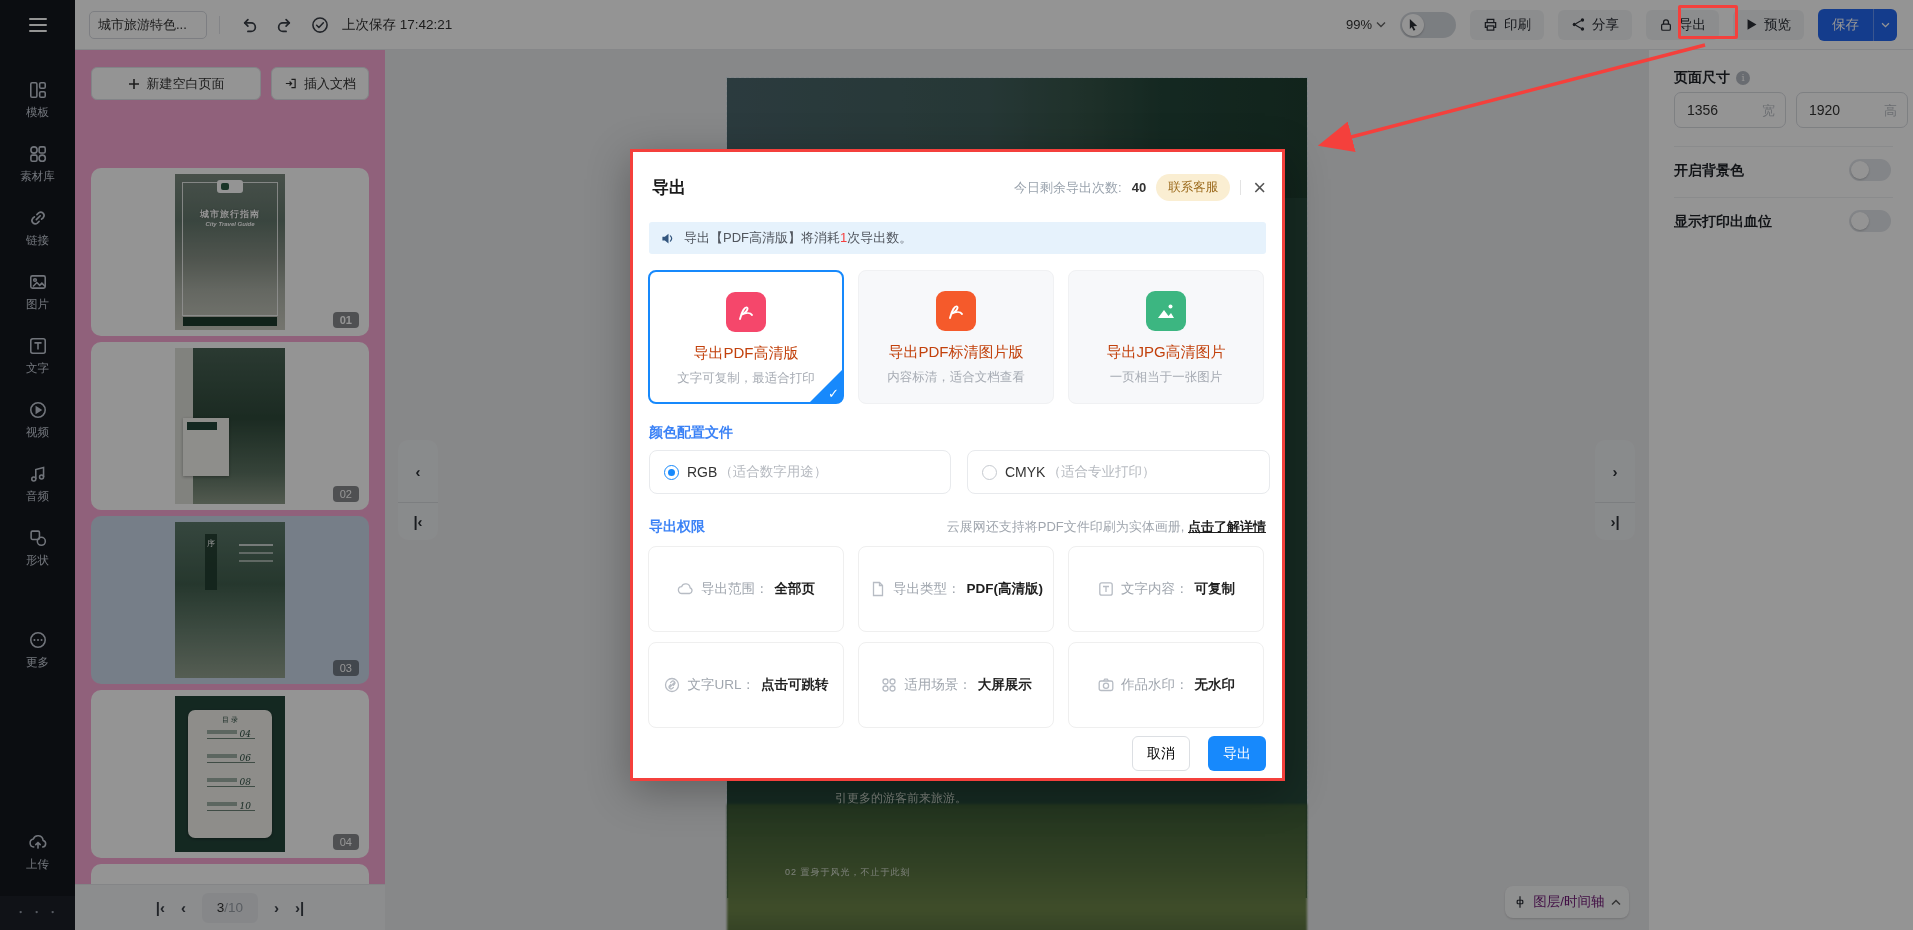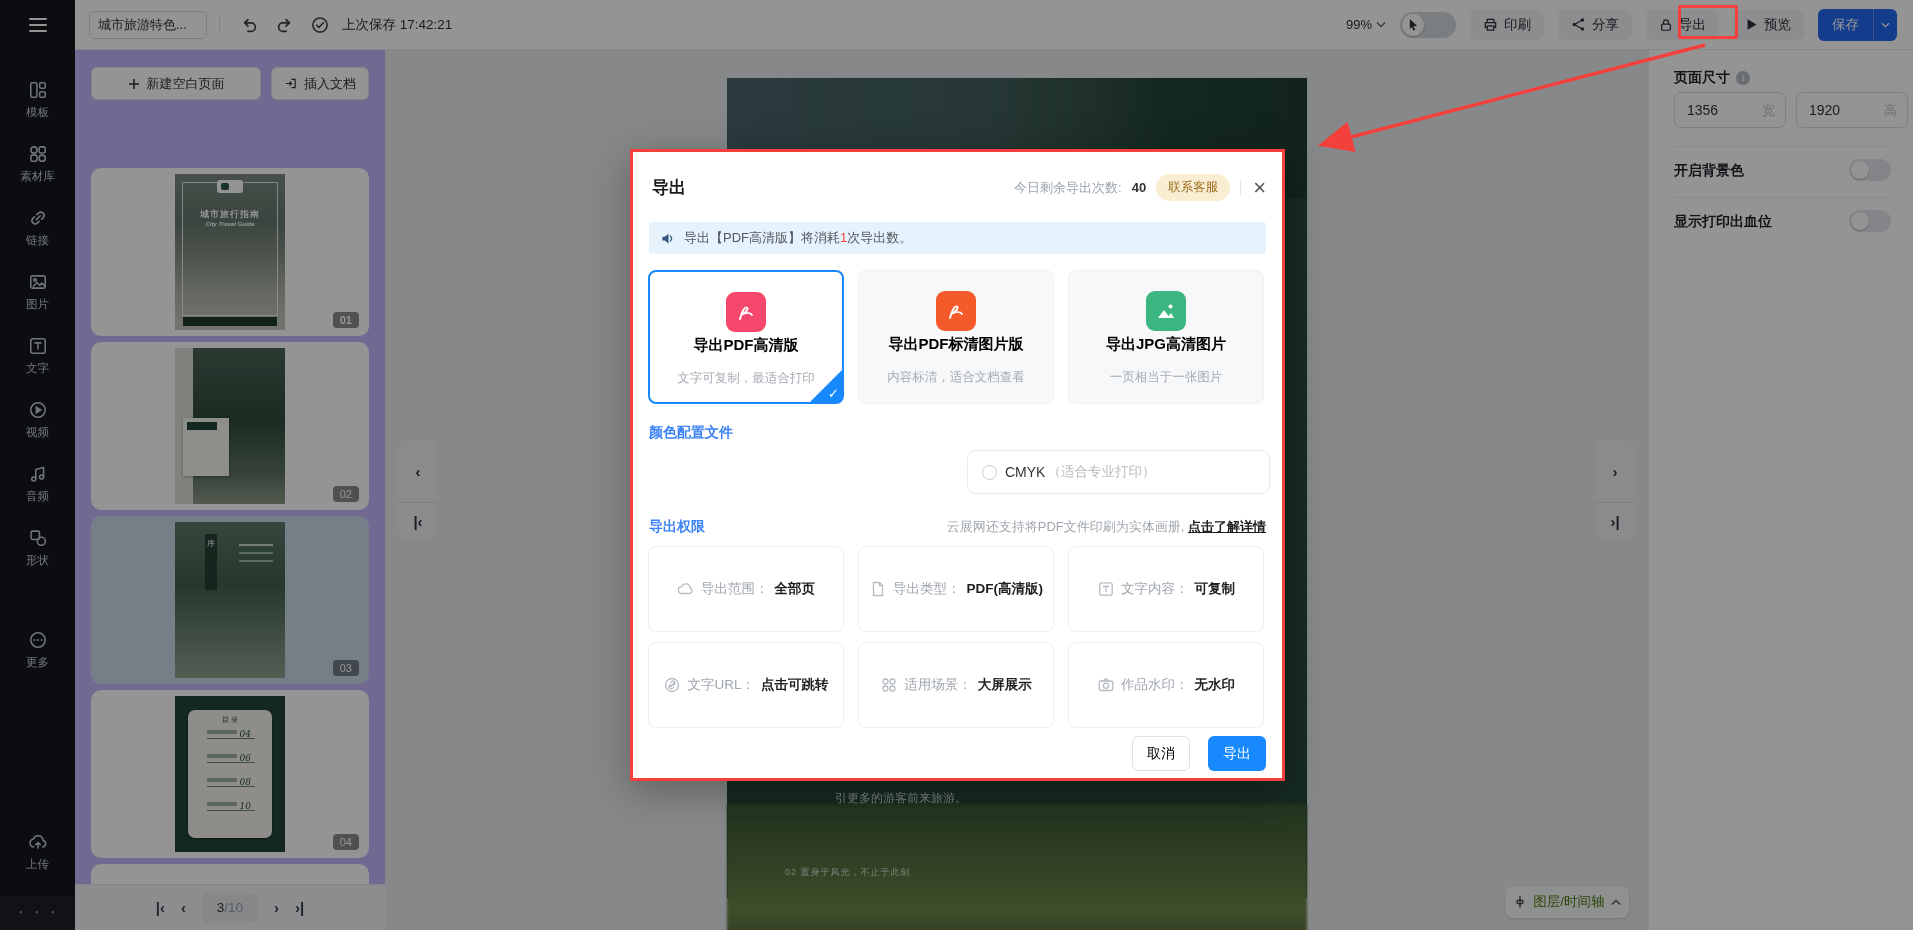--- a/index.html
+++ b/index.html
@@ -26,21 +26,21 @@
   .tb-save-caret { background:#2468f2; color:#fff; width:24px; display:flex; align-items:center; justify-content:center; border-left:1px solid rgba(255,255,255,.3); cursor:pointer; }
 
   
   .rail { left:0; top:50px; width:75px; height:880px; background:#14171e; }
   .rail-item { width:75px; height:64px; display:flex; flex-direction:column; align-items:center; justify-content:center; gap:5px; color:#c3c9d4; cursor:pointer; }
   .rail-item span.lbl { font-size:11.5px; }
   .rail-upload { position:absolute; bottom:46px; left:0; }
   .rail-dots { position:absolute; bottom:0; left:0; width:75px; height:34px; background:#1c2029; color:#9aa1ad; display:flex; align-items:center; justify-content:center; font-size:14px; letter-spacing:2px; cursor:pointer; }
 
   
-  .pages { left:75px; top:50px; width:310px; height:880px; background:#c4b5fd; }
+  .pages { left:75px; top:50px; width:310px; height:880px; background:#f9a8d4; }
   .pp-btn { position:absolute; top:17px; height:33px; background:#fff; border:1px solid #e1e4e8; border-radius:6px; display:flex; align-items:center; justify-content:center; gap:7px; font-size:13px; color:#333; cursor:pointer; }
   .thumb-card { position:absolute; left:16px; width:278px; height:168px; background:#fff; border-radius:10px; cursor:pointer; }
   .thumb-card.sel { background:#ccd9ea; }
   .thumb { position:absolute; left:84px; top:6px; width:110px; height:156px; overflow:hidden; }
   .badge { position:absolute; right:10px; bottom:8px; background:rgba(40,44,50,.55); color:#fff; font-size:11px; padding:2px 7px; border-radius:4px; }
   .pp-pagebar { position:absolute; left:0; bottom:0; width:310px; height:46px; background:#f2f3f5; border-top:1px solid #e3e5e8; display:flex; align-items:center; justify-content:center; gap:16px; }
   .pg-ic { font-size:15px; color:#3a3f47; cursor:pointer; font-weight:bold; }
   .pg-box { width:56px; height:30px; background:#e7e9ed; border-radius:6px; display:flex; align-items:center; justify-content:center; font-size:13.5px; cursor:text; }
   .pg-box .cur { color:#333; } .pg-box .tot { color:#9aa0a8; }
 
@@ -70,21 +70,21 @@
   
   .canvas { left:385px; top:50px; width:1263px; height:880px; background:#e9eaec; }
   .page { left:727px; top:78px; width:580px; height:820px; background:#26493b; outline:1px dashed rgba(210,225,235,.75); }
   .page .top-photo { position:absolute; left:0; top:0; width:100%; height:120px; background:linear-gradient(90deg,#4b666c 0%,#42605d 45%,#355448 62%,#24463a 75%,#1e3e30 100%); }
   .page .cap1 { position:absolute; top:712px; left:0; width:60%; text-align:center; color:#cfd8cd; font-size:12px; }
   .page .grass { position:absolute; top:726px; left:0; width:100%; height:150px; background:linear-gradient(180deg,#3c5b36 0%,#55703f 40%,#6d8549 70%,#4c6338 100%); filter:blur(1px); }
   .page .cap2 { position:absolute; top:788px; left:10%; color:rgba(255,255,255,.75); font-size:9px; letter-spacing:1px; }
   .nav-pill { width:40px; background:rgba(237,239,242,.9); border-radius:10px; overflow:hidden; }
   .nav-btn { width:40px; display:flex; align-items:center; justify-content:center; color:#2e3338; font-size:15px; font-weight:bold; cursor:pointer; }
   .nav-div { height:1px; background:#d6d9dd; }
-  .layers-btn { left:1505px; top:886px; width:124px; height:32px; background:#f7f8f9; border-radius:8px; display:flex; align-items:center; justify-content:center; gap:6px; font-size:13.5px; color:#4d7c0f; cursor:pointer; box-shadow:0 1px 2px rgba(0,0,0,.15); }
+  .layers-btn { left:1505px; top:886px; width:124px; height:32px; background:#f7f8f9; border-radius:8px; display:flex; align-items:center; justify-content:center; gap:6px; font-size:13.5px; color:#701a75; cursor:pointer; box-shadow:0 1px 2px rgba(0,0,0,.15); }
 
   
   .rpanel { left:1648px; top:50px; width:265px; height:880px; background:#ffffff; border-left:1px solid #e8eaed; }
   .rp-label { font-size:14px; color:#1f2329; font-weight:bold; }
   .rp-info { display:inline-flex; width:14px; height:14px; border-radius:50%; background:#b6bbc3; color:#fff; font-size:10px; align-items:center; justify-content:center; vertical-align:1px; margin-left:6px; font-family:"DejaVu Serif",serif; }
   .rp-input { position:absolute; height:36px; border:1px solid #d9dce1; border-radius:7px; background:#fff; }
   .rp-input input { position:absolute; left:12px; top:0; width:70px; height:34px; border:0; outline:0; font-size:14px; color:#333; font-family:inherit; background:transparent; }
   .rp-unit { position:absolute; right:10px; top:9px; font-size:13px; color:#b9bdc4; }
   .rp-div { position:absolute; left:25px; right:20px; height:1px; background:#eef0f2; }
   .toggle { position:absolute; right:22px; width:42px; height:22px; border-radius:11px; background:#e2e5ea; cursor:pointer; }
@@ -101,21 +101,21 @@
   .dlg-remain-num { font-size:13px; color:#333; font-weight:bold; }
   .dlg-contact { background:#faeed2; color:#9c6b1d; font-size:12.5px; padding:5px 12px; border-radius:14px; cursor:pointer; }
   .dlg-hdiv { width:1px; height:15px; background:#e3e3e3; }
   .dlg-close { font-size:22px; color:#555; line-height:18px; cursor:pointer; padding:0 2px; }
   .dlg-notice { position:absolute; left:16px; top:70px; width:617px; height:32px; background:#e6f2fc; border-radius:3px; display:flex; align-items:center; gap:8px; padding:0 12px; font-size:13px; color:#515archive65e; }
   .dlg-notice, .dlg-notice span { color:#51565e; }
   .dlg-notice .hot { color:#f53f3f; }
   .opt-card { position:absolute; top:118px; width:196px; height:134px; background:#f7f8fa; border:1px solid #f0f1f3; border-radius:8px; cursor:pointer; }
   .opt-card.sel { background:#fff; border:2px solid #1789fc; }
   .opt-ic { position:absolute; left:50%; transform:translateX(-50%); top:20px; width:40px; height:40px; border-radius:9px; display:flex; align-items:center; justify-content:center; }
-  .opt-title { position:absolute; top:64px; width:100%; text-align:center; font-size:15px; color:#000000; font-weight:bold; }
+  .opt-title { position:absolute; top:72px; width:100%; text-align:center; font-size:15px; color:#c2410c; font-weight:normal; }
   .opt-sub { position:absolute; top:98px; width:100%; text-align:center; font-size:12.5px; color:#a6abb3; }
   .opt-corner { position:absolute; right:-1px; bottom:-1px; width:0; height:0; border-left:34px solid transparent; border-bottom:34px solid #1789fc; border-bottom-right-radius:6px; }
   .opt-check { position:absolute; right:3px; bottom:1px; color:#fff; font-size:13px; font-weight:bold; }
   .sec-label { position:absolute; left:16px; font-size:14px; color:#3b82f6; font-weight:bold; }
   .radio-box { position:absolute; top:298px; height:44px; border:1px solid #e8eaed; border-radius:8px; display:flex; align-items:center; padding:0 14px; gap:8px; cursor:pointer; background:#fff; }
   .radio { width:15px; height:15px; border-radius:50%; border:1px solid #c6cad0; background:#fff; position:relative; flex:0 0 auto; }
   .radio.on { border-color:#1789fc; }
   .radio.on::after { content:""; position:absolute; left:3px; top:3px; width:7px; height:7px; border-radius:50%; background:#1789fc; }
   .radio-name { font-size:14px; color:#333; }
   .radio-paren { font-size:13.5px; color:#b6bac0; }
@@ -550,20 +550,25 @@
         <svg width="24" height="24" viewBox="0 0 24 24">
             <circle cx="16.5" cy="7.5" r="2" fill="#fff"></circle>
             <path d="M4 19l6-8 4.5 6 2.5-3 3 5z" fill="#fff"></path>
           </svg>
       </div>
       <div class="opt-title">导出JPG高清图片</div>
       <div class="opt-sub">一页相当于一张图片</div>
     </div>
 
     <div class="sec-label" style="top:272px;">颜色配置文件</div>
+    <div class="radio-box" style="left:16px; width:302px;">
+      <span class="radio on"></span>
+      <span class="radio-name">RGB</span>
+      <span class="radio-paren" style="margin-left:-6px;">（适合数字用途）</span>
+    </div>
     <div class="radio-box" style="left:334px; width:303px;">
       <span class="radio"></span>
       <span class="radio-name">CMYK</span>
       <span class="radio-paren" style="margin-left:-6px;">（适合专业打印）</span>
     </div>
 
     <div class="sec-label" style="top:366px;">导出权限</div>
     <div class="tip"><span>云展网还支持将PDF文件印刷为实体画册,</span> <b>点击了解详情</b></div>
 
     <div class="perm-box" style="left:15px; top:394px;">

